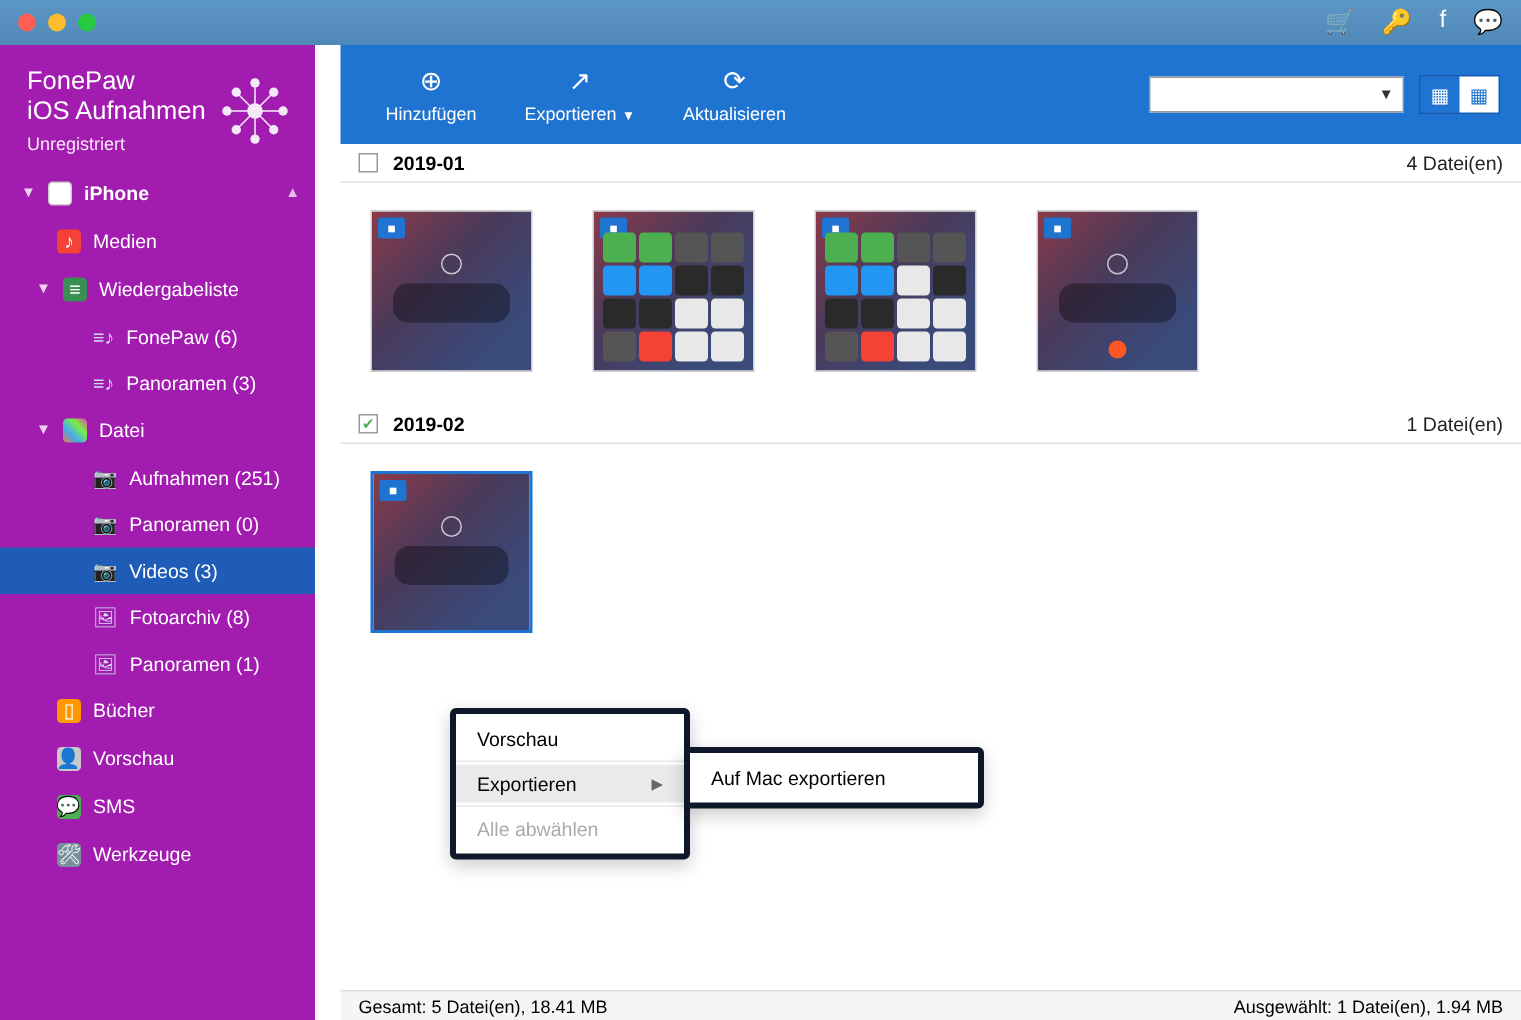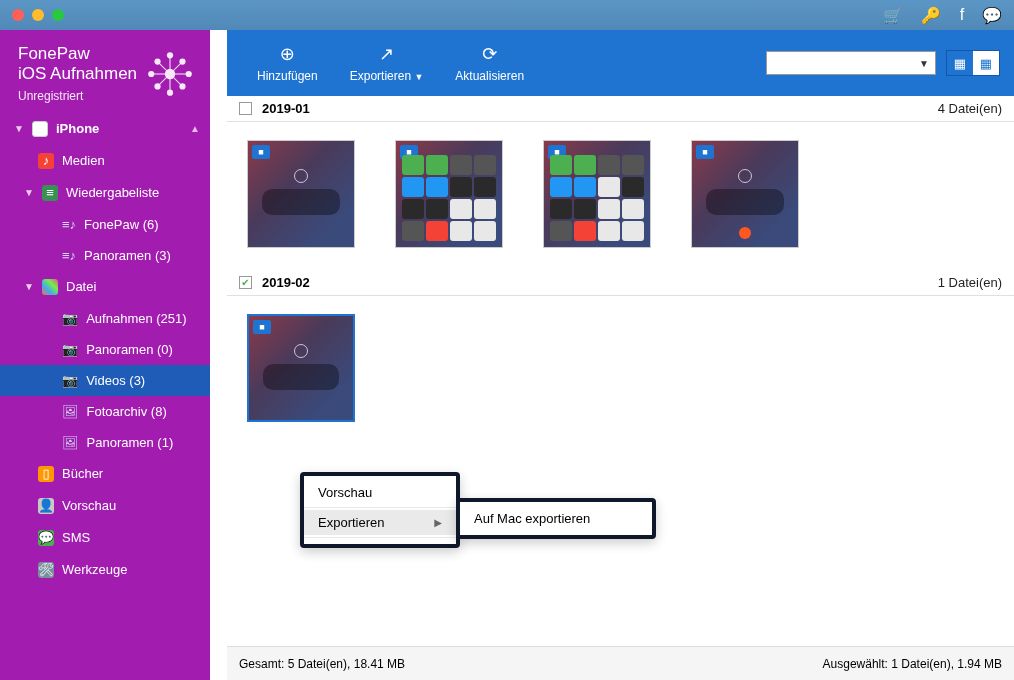--- a/index.html
+++ b/index.html
@@ -75,21 +75,21 @@
 .ctx-menu { position: absolute; background: #fff; border: 4px solid #0f172a; border-radius: 4px; box-shadow: 0 4px 12px rgba(0,0,0,0.2); font-size: 13px; min-width: 160px; padding: 4px 0; }
 .ctx-item { padding: 5px 14px; cursor: pointer; display: flex; align-items: center; }
 .ctx-item.hover { background: #eaeaea; }
 .ctx-item.disabled { color: #aaa; cursor: default; }
 .ctx-sep { height: 1px; background: #e8e8e8; margin: 2px 0; }
 .ctx-sub-arrow { margin-left: auto; font-size: 10px; color: #666; }
 .ctx-menu.main { left: 300px; top: 472px; }
 .ctx-menu.sub { left: 456px; top: 498px; min-width: 200px; }
 
 
-.statusbar { position: absolute; left: 227px; right: 0; bottom: 0; height: 34px; background: #f5f5f5; border-top: 1px solid #ddd; display: flex; align-items: center; padding: 0 12px; font-size: 12px; }
+.statusbar { position: absolute; left: 227px; right: 0; bottom: 0; height: 20px; background: #f5f5f5; border-top: 1px solid #ddd; display: flex; align-items: center; padding: 0 12px; font-size: 12px; }
 .status-right { margin-left: auto; }
 </style>
 </head>
 <body>
 
 <div class="titlebar">
   <div class="traffic-lights">
     <div class="traffic-light tl-red"></div>
     <div class="traffic-light tl-yellow"></div>
     <div class="traffic-light tl-green"></div>
@@ -310,20 +310,23 @@
 <div class="ctx-menu main">
   <div class="ctx-item">
       <span>Vorschau</span>
     </div>
   <div class="ctx-sep"></div>
   <div class="ctx-item hover">
     <span>Exportieren</span>
     <span class="ctx-sub-arrow">▶</span>
   </div>
   <div class="ctx-sep"></div>
+  <div class="ctx-item disabled">
+      <span>Alle abwählen</span>
+    </div>
 </div>
 <div class="ctx-menu sub">
   <div class="ctx-item">
       <span>Auf Mac exportieren</span>
     </div>
 </div>
 
 <div class="statusbar">
   <span>Gesamt: 5 Datei(en), 18.41 MB</span>
   <span class="status-right">Ausgewählt: 1 Datei(en), 1.94 MB</span>

